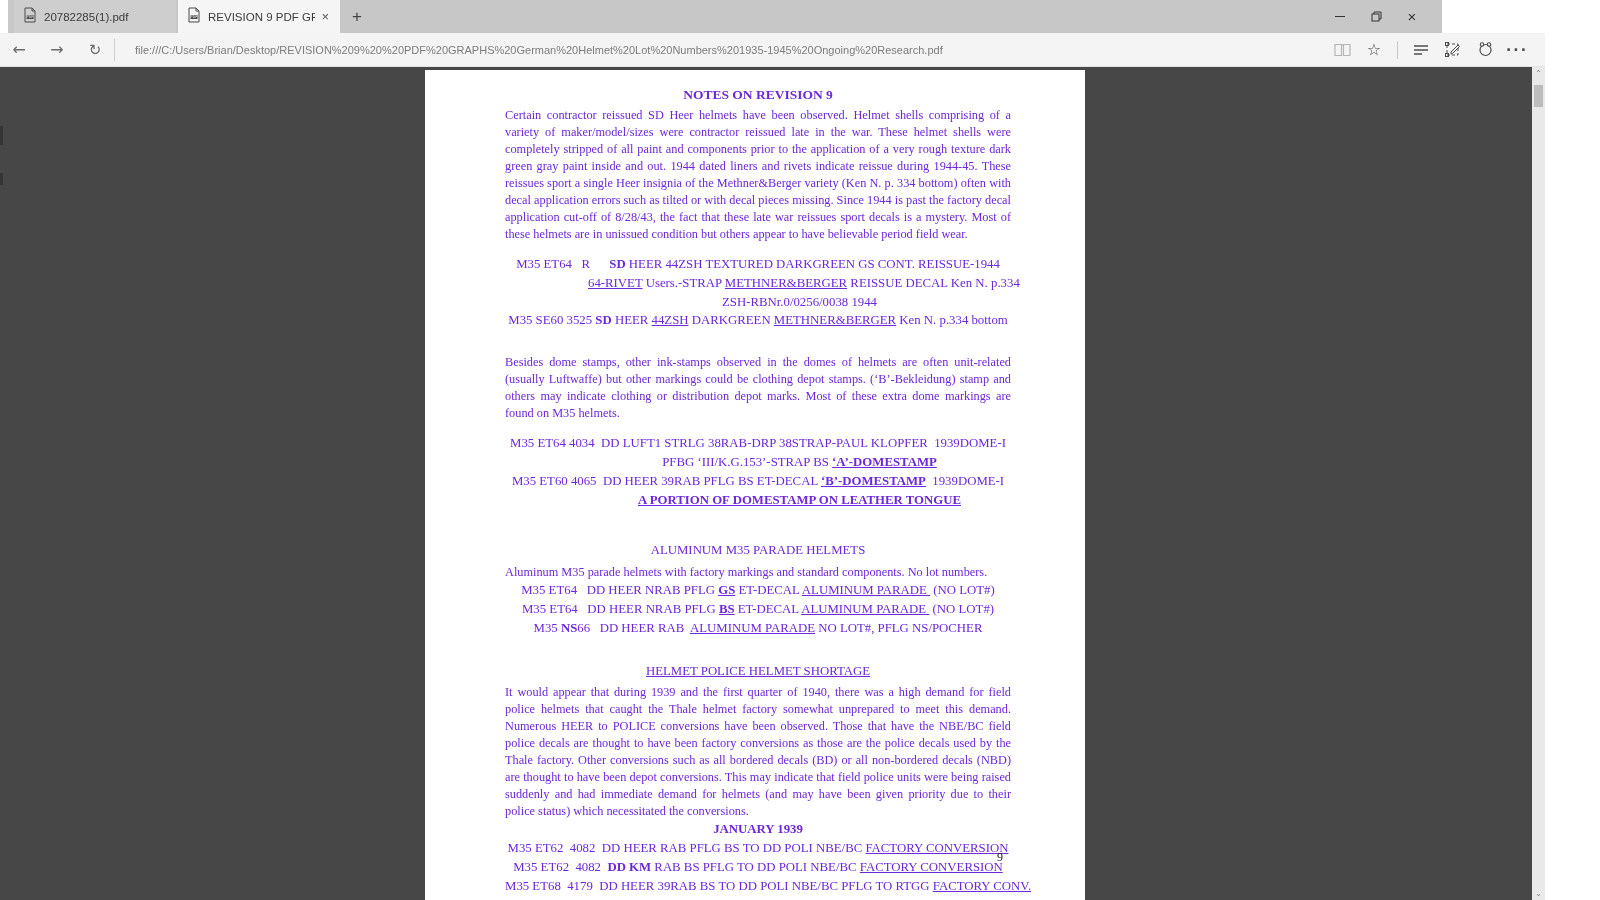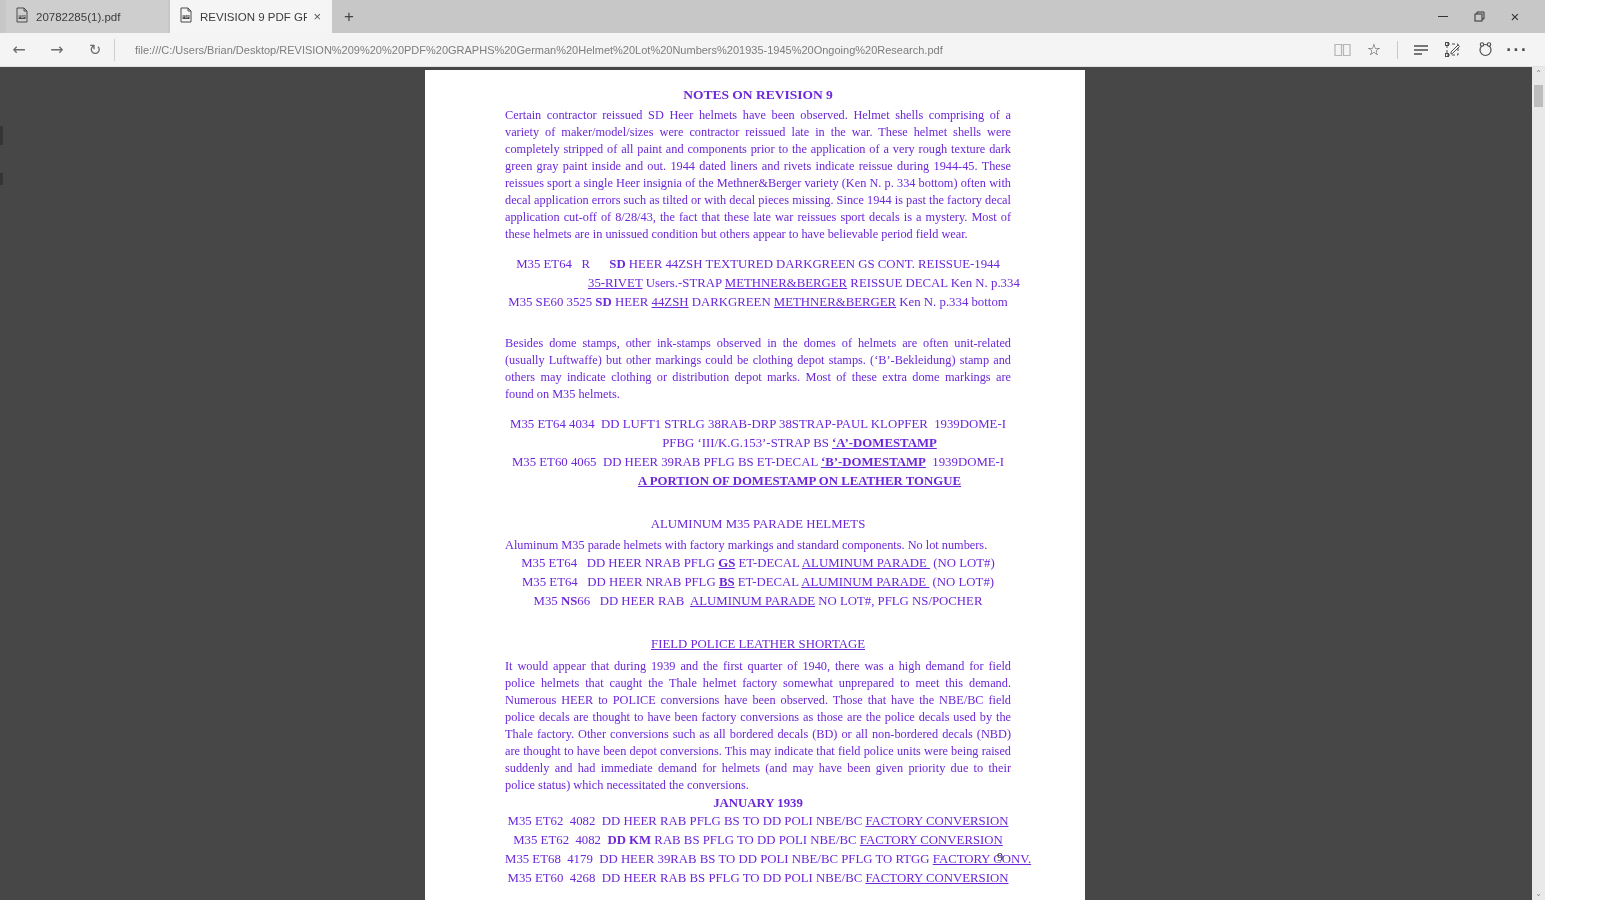--- a/index.html
+++ b/index.html
@@ -1,21 +1,21 @@
 <!DOCTYPE html>
 <html><head>
 <meta charset="utf-8">
 <style>
   html,body{margin:0;padding:0;}
   body{
     width:1600px;height:900px;background:#ffffff;overflow:hidden;position:relative;
     font-family:"Liberation Sans", sans-serif;
   }
   
-  .titlebar{position:absolute;left:0;top:0;width:1545px;height:33px;background:#c7c7c7;}
+  .titlebar{position:absolute;left:8px;top:0;width:1434px;height:33px;background:#c7c7c7;}
   .tabs{position:absolute;left:6px;top:0;height:33px;display:flex;align-items:stretch;}
   .tab{width:162px;display:flex;align-items:center;padding:0 9px;box-sizing:border-box;cursor:default;}
   .tab.inactive{background:#cecece;margin-right:2px;}
   .tab.active{background:#f5f5f5;}
   .tab .doc-ico{flex:0 0 auto;margin-right:7px;}
   .tab-title{font-size:11.5px;color:#3c3c3c;white-space:nowrap;overflow:hidden;flex:1;}
   .tab-close{font-size:13px;color:#555;padding:0 2px;margin-left:4px;line-height:1;}
   .newtab{width:34px;height:33px;display:flex;align-items:center;justify-content:center;
           font-size:17px;color:#444;}
   .win-btns{position:absolute;right:12px;top:0;height:33px;display:flex;}
@@ -151,33 +151,34 @@
 </div>
 
 <div class="viewer">
   <div class="edge-notch" style="top:59px;height:19px;"></div>
   <div class="edge-notch" style="top:106px;height:12px;"></div>
   <div class="page">
     <div class="pdf-text">
         <div class="blk title"><span>NOTES ON REVISION 9</span></div>
         <div class="blk para"><span>Certain contractor reissued SD Heer helmets have been observed. Helmet shells comprising of a variety of maker/model/sizes were contractor reissued late in the war. These helmet shells were completely stripped of all paint and components prior to the application of a very rough texture dark green gray paint inside and out. 1944 dated liners and rivets indicate reissue during 1944-45. These reissues sport a single Heer insignia of the Methner&amp;Berger variety (Ken N. p. 334 bottom) often with decal application errors such as tilted or with decal pieces missing. Since 1944 is past the factory decal application cut-off of 8/28/43, the fact that these late war reissues sport decals is a mystery. Most of these helmets are in unissued condition but others appear to have believable period field wear.</span></div>
         <div class="blk entry" style="margin-top: 12px;"><span>M35 ET64   R      </span><span class="b">SD</span><span> HEER 44ZSH TEXTURED DARKGREEN GS CONT. REISSUE-1944</span></div>
-        <div class="blk entry sub"><span class="u">35-RIVET</span><span> Users.-STRAP </span><span class="u">METHNER&amp;BERGER</span><span> REISSUE DECAL Ken N. p.334</span></div>
+        <div class="blk entry sub"><span class="u">64-RIVET</span><span> Users.-STRAP </span><span class="u">METHNER&amp;BERGER</span><span> REISSUE DECAL Ken N. p.334</span></div>
+        <div class="blk entry sub"><span>ZSH-RBNr.0/0256/0038 1944</span></div>
         <div class="blk entry"><span>M35 SE60 3525 </span><span class="b">SD</span><span> HEER </span><span class="u">44ZSH</span><span> DARKGREEN </span><span class="u">METHNER&amp;BERGER</span><span> Ken N. p.334 bottom</span></div>
         <div class="blk para" style="margin-top: 24px;"><span>Besides dome stamps, other ink-stamps observed in the domes of helmets are often unit-related (usually Luftwaffe) but other markings could be clothing depot stamps. (‘B’-Bekleidung) stamp and others may indicate clothing or distribution depot marks. Most of these extra dome markings are found on M35 helmets.</span></div>
         <div class="blk entry" style="margin-top: 12px;"><span>M35 ET64 4034  DD LUFT1 STRLG 38RAB-DRP 38STRAP-PAUL KLOPFER  1939DOME-I</span></div>
         <div class="blk entry sub"><span>PFBG ‘III/K.G.153’-STRAP BS </span><span class="b u">‘A’-DOMESTAMP</span></div>
         <div class="blk entry"><span>M35 ET60 4065  DD HEER 39RAB PFLG BS ET-DECAL </span><span class="b u">‘B’-DOMESTAMP</span><span>  1939DOME-I</span></div>
         <div class="blk entry sub"><span class="b u">A PORTION OF DOMESTAMP ON LEATHER TONGUE</span></div>
-        <div class="blk heading" style="margin-top: 24px;"><span>ALUMINUM M35 PARADE HELMETS</span></div>
+        <div class="blk heading" style="margin-top: 32px;"><span>ALUMINUM M35 PARADE HELMETS</span></div>
         <div class="blk para"><span>Aluminum M35 parade helmets with factory markings and standard components. No lot numbers.</span></div>
         <div class="blk entry"><span>M35 ET64   DD HEER NRAB PFLG </span><span class="b u">GS</span><span> ET-DECAL </span><span class="u">ALUMINUM PARADE </span><span> (NO LOT#)</span></div>
         <div class="blk entry"><span>M35 ET64   DD HEER NRAB PFLG </span><span class="b u">BS</span><span> ET-DECAL </span><span class="u">ALUMINUM PARADE </span><span> (NO LOT#)</span></div>
         <div class="blk entry"><span>M35 </span><span class="b">NS</span><span>66   DD HEER RAB  </span><span class="u">ALUMINUM PARADE</span><span> NO LOT#, PFLG NS/POCHER</span></div>
-        <div class="blk heading" style="margin-top: 24px;"><span class="u">FIELD POLICE LEATHER SHORTAGE</span></div>
+        <div class="blk heading" style="margin-top: 24px;"><span class="u">HELMET POLICE HELMET SHORTAGE</span></div>
         <div class="blk para"><span>It would appear that during 1939 and the first quarter of 1940, there was a high demand for field police helmets that caught the Thale helmet factory somewhat unprepared to meet this demand. Numerous HEER to POLICE conversions have been observed. Those that have the NBE/BC field police decals are thought to have been factory conversions as those are the police decals used by the Thale factory. Other conversions such as all bordered decals (BD) or all non-bordered decals (NBD) are thought to have been depot conversions. This may indicate that field police units were being raised suddenly and had immediate demand for helmets (and may have been given priority due to their police status) which necessitated the conversions.</span></div>
         <div class="blk entry"><span class="b">JANUARY 1939</span></div>
         <div class="blk entry"><span>M35 ET62  4082  DD HEER RAB PFLG BS TO DD POLI NBE/BC </span><span class="u">FACTORY CONVERSION</span></div>
         <div class="blk entry"><span>M35 ET62  4082  </span><span class="b">DD KM</span><span> RAB BS PFLG TO DD POLI NBE/BC </span><span class="u">FACTORY CONVERSION</span></div>
         <div class="blk entry"><span>M35 ET68  4179  DD HEER 39RAB BS TO DD POLI NBE/BC PFLG TO RTGG </span><span class="u">FACTORY CONV.</span></div>
         <div class="blk entry"><span>M35 ET60  4268  DD HEER RAB BS PFLG TO DD POLI NBE/BC </span><span class="u">FACTORY CONVERSION</span></div>
       </div>
     <div class="page-num">9</div>
   </div>
 </div>

